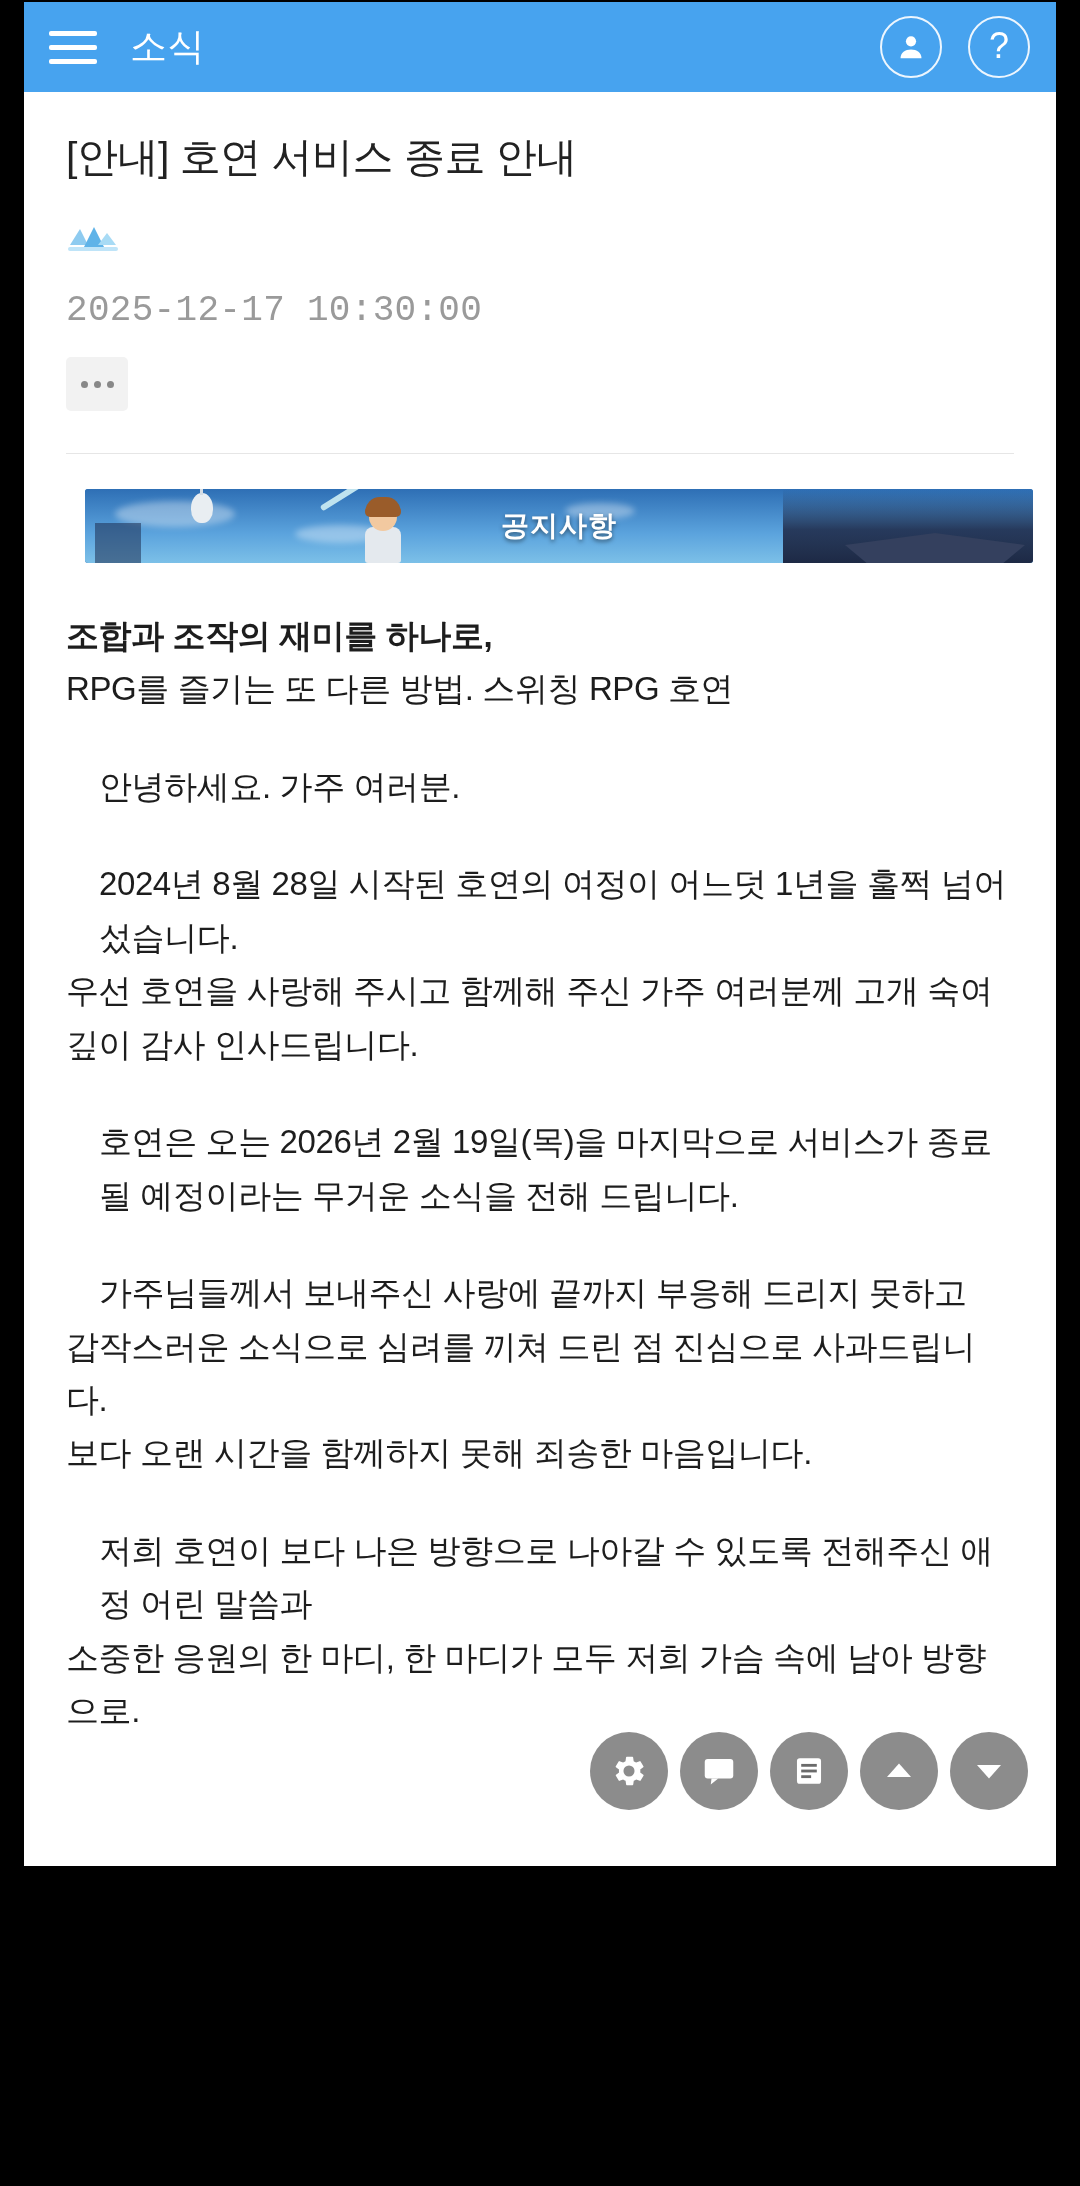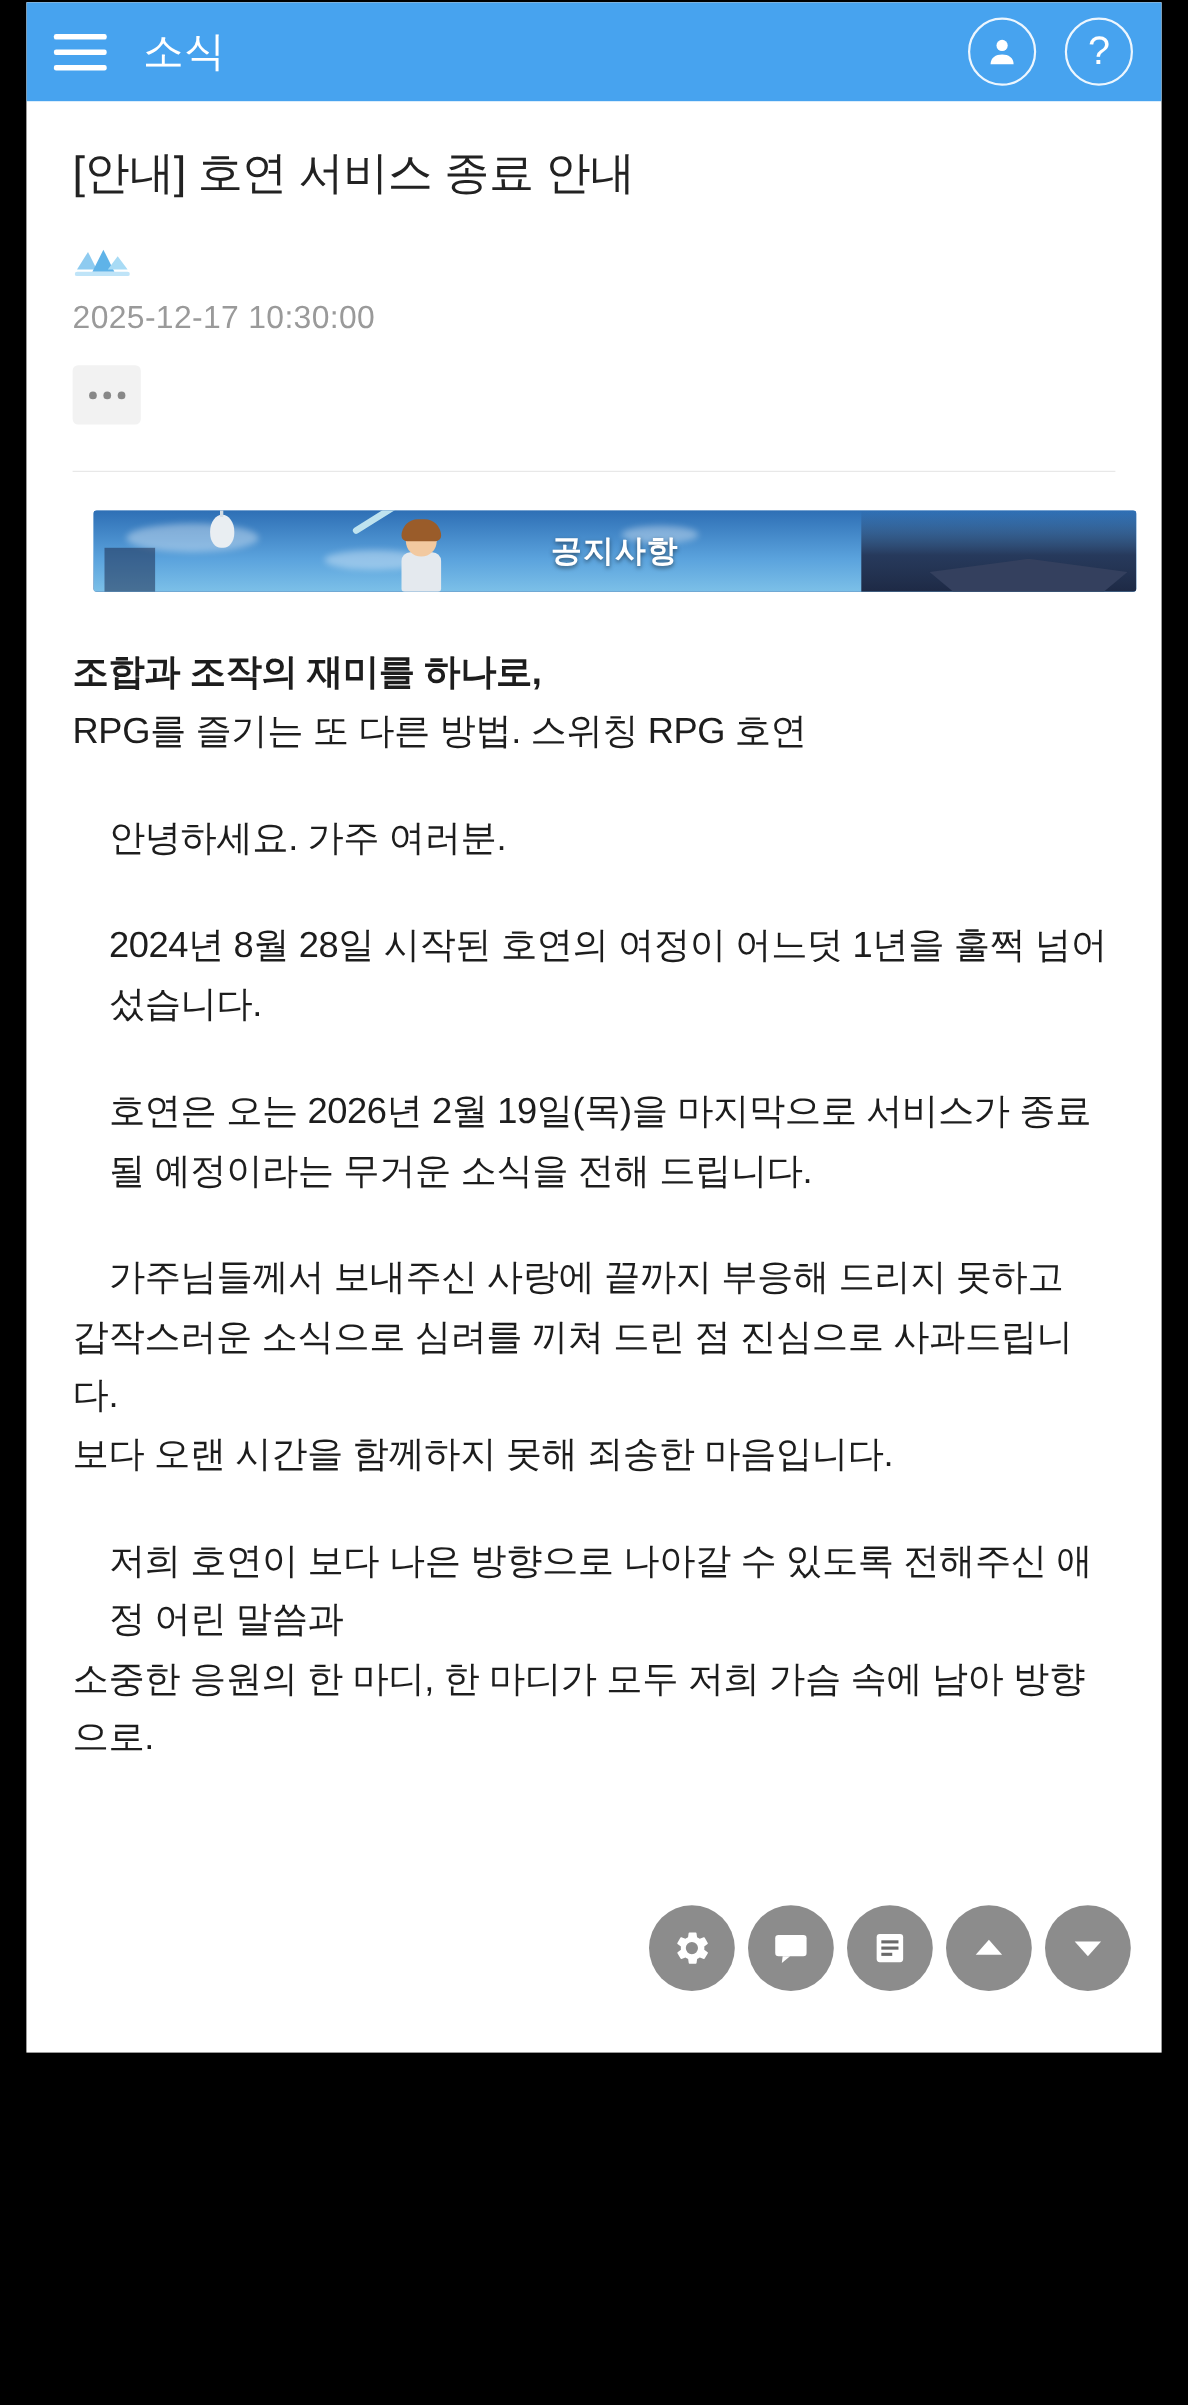--- a/index.html
+++ b/index.html
@@ -99,24 +99,25 @@
     align-items: center;
   }
   .author-logo {
     width: 54px;
     height: 34px;
     position: relative;
     display: block;
   }
   .author-logo svg { display: block; }
   .post-date {
-    margin-top: 18px;
-    font-size: 29px;
+    margin-top: 35px;
+    font-size: 36px;
     color: #9a9a9a;
     letter-spacing: 0.3px;
+    font-family: Liberation Mono, monospace;
   }
   .more-btn {
     margin-top: 26px;
     width: 62px;
     height: 54px;
     background: #f2f2f2;
     border-radius: 5px;
     display: flex;
     align-items: center;
     justify-content: center;
@@ -329,20 +330,21 @@
         </div>
         <div class="roof"></div>
         <div class="banner-label">공지사항</div>
       </div>
 
       <div class="body-text" id="body-text">
           <p class="bold ">조합과 조작의 재미를 하나로,</p>
           <p class="">RPG를 즐기는 또 다른 방법. 스위칭 RPG 호연</p>
           <p class="gap">안녕하세요. 가주 여러분.</p>
           <p class="gap">2024년 8월 28일 시작된 호연의 여정이 어느덧 1년을 훌쩍 넘어섰습니다.</p>
+          <p class="">우선 호연을 사랑해 주시고 함께해 주신 가주 여러분께 고개 숙여 깊이 감사 인사드립니다.</p>
           <p class="gap">호연은 오는 2026년 2월 19일(목)을 마지막으로 서비스가 종료될 예정이라는 무거운 소식을 전해 드립니다.</p>
           <p class="gap">가주님들께서 보내주신 사랑에 끝까지 부응해 드리지 못하고</p>
           <p class="">갑작스러운 소식으로 심려를 끼쳐 드린 점 진심으로 사과드립니다.</p>
           <p class="">보다 오랜 시간을 함께하지 못해 죄송한 마음입니다.</p>
           <p class="gap">저희 호연이 보다 나은 방향으로 나아갈 수 있도록 전해주신 애정 어린 말씀과</p>
           <p class="">소중한 응원의 한 마디, 한 마디가 모두 저희 가슴 속에 남아 방향으로.</p>
         </div>
 
     </div>
 

